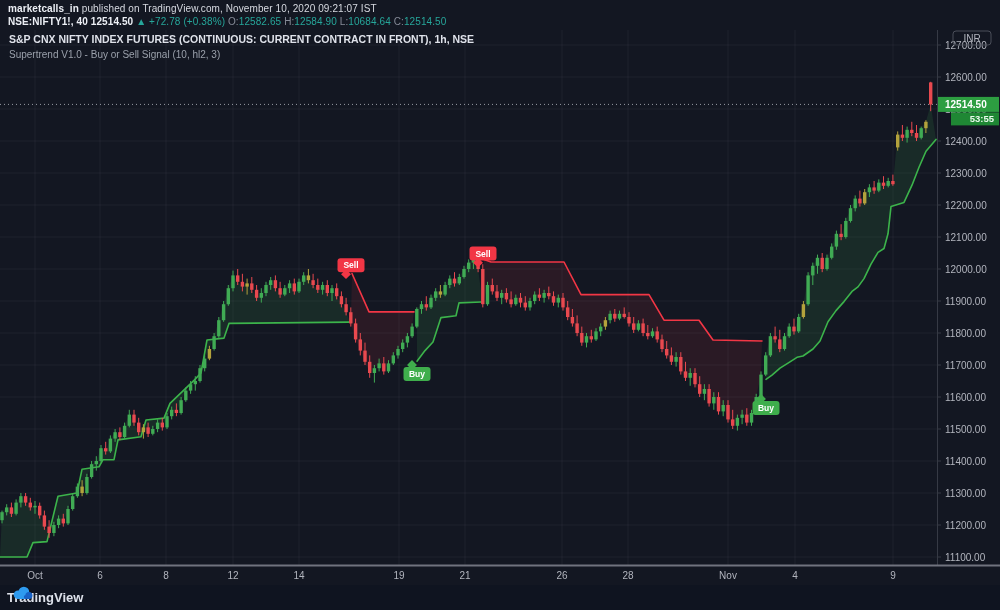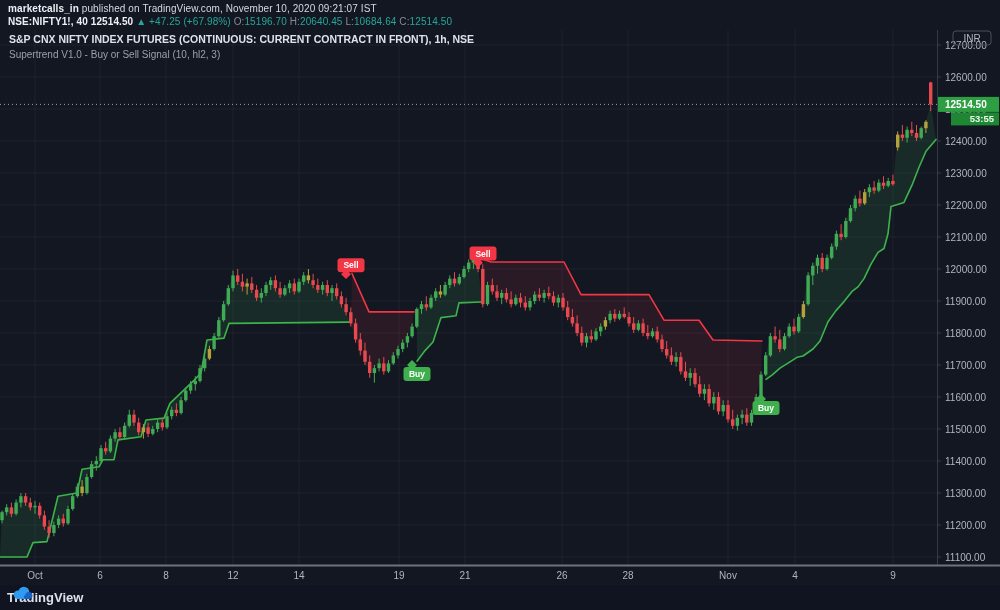--- a/index.html
+++ b/index.html
@@ -30,23 +30,23 @@
 
 <div id="stage">
 
   <div class="hdr hdr1"><span class="b">marketcalls_in</span><span> published on TradingView.com, November 10, 2020 09:21:07 IST</span></div>
 
   <div class="hdr hdr2">
     <span class="b">NSE:NIFTY1!,</span>
     <span class="b">40</span>
     <span class="b">12514.50</span>
     <span class="up">▲</span>
-    <span class="up">+47.25 (+67.98%)</span>
-    <span class="dim">O:</span><span class="up">15196.70</span>
-    <span class="dim">H:</span><span class="up">20640.45</span>
+    <span class="up">+72.78 (+0.38%)</span>
+    <span class="dim">O:</span><span class="up">12582.65</span>
+    <span class="dim">H:</span><span class="up">12584.90</span>
     <span class="dim">L:</span><span class="up">10684.64</span>
     <span class="dim">C:</span><span class="up">12514.50</span>
   </div>
 
   <div class="title">S&amp;P CNX NIFTY INDEX FUTURES (CONTINUOUS: CURRENT CONTRACT IN FRONT), 1h, NSE</div>
   <div class="subtitle">Supertrend V1.0 - Buy or Sell Signal (10, hl2, 3)</div>
 
   <svg id="chart" width="1000" height="585" viewBox="0 0 1000 585">
       <g>
         <line class="gh" x1="0" y1="45.0" x2="937" y2="45.0"></line>

